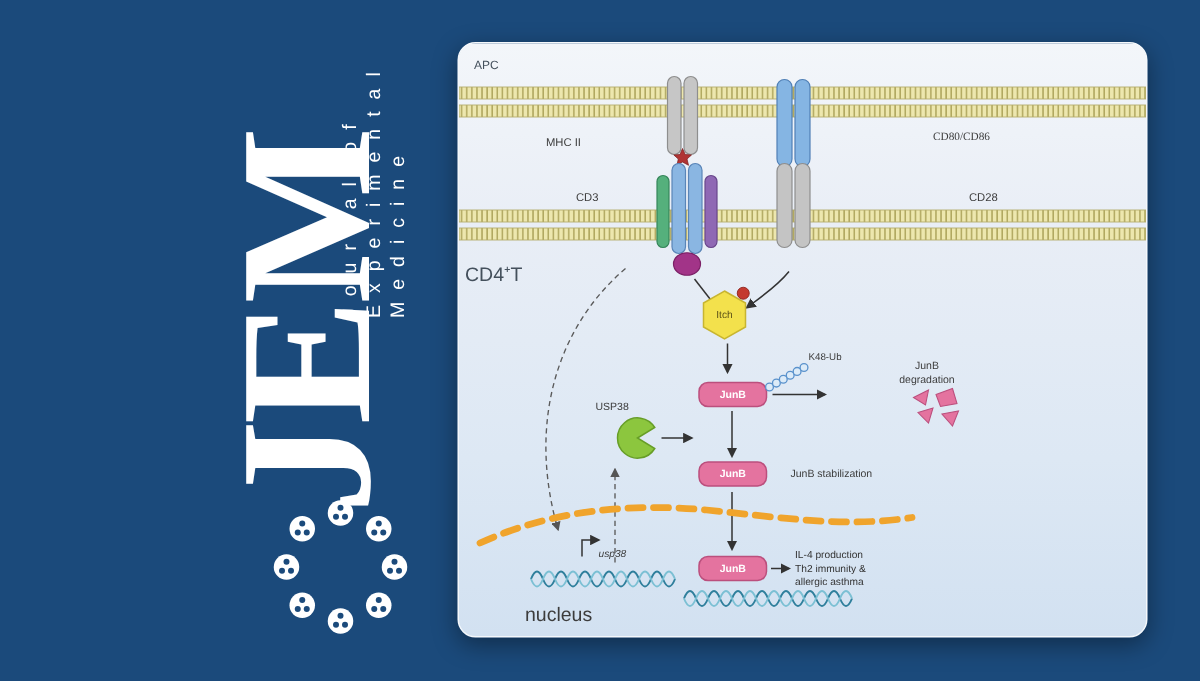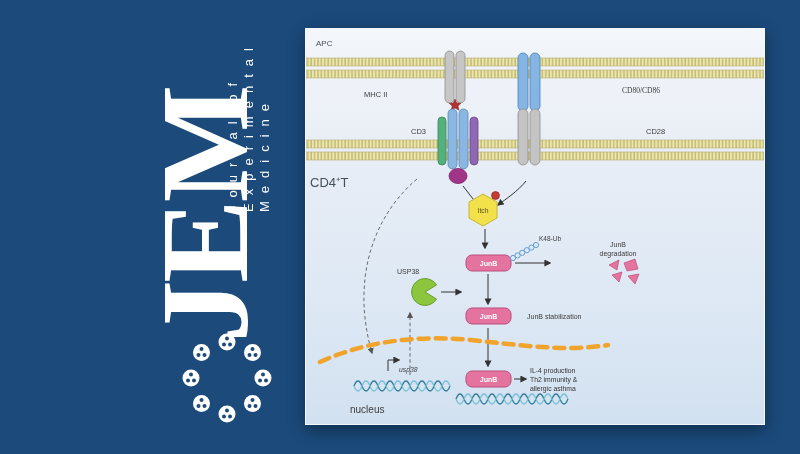--- a/index.html
+++ b/index.html
@@ -22,46 +22,46 @@
     color:#ffffff; font-size:13px; line-height:16px; letter-spacing:8px;
     white-space:nowrap;
   }
   .journal-name span { display:block; }
   .motif-svg { position:absolute; left:170px; top:321px; }
 
   
   .panel {
     position:absolute; left:305px; top:28px; width:460px; height:397px;
     background:linear-gradient(180deg,#f3f6fa 0%,#e9eef6 30%,#dde8f4 70%,#d2e1f1 100%);
-    border-radius:0; border:1px solid #f5f8fb;
+    border-radius:12px; border:1px solid #f5f8fb;
     box-shadow:0 5px 16px rgba(0,0,0,.38);
     overflow:hidden;
   }
   .fig-svg { position:absolute; left:0; top:0; }
 
   .lbl { position:absolute; color:#3c3c3c; font-size:7.5px; line-height:9px; }
   .lbl-apc      { left:10px;  top:10px;  font-size:8px; color:#44505c; }
   .lbl-mhc2     { left:58px;  top:61px;  width:66px; text-align:left; }
-  .lbl-cd3      { left:78px;  top:98px;  width:42px; text-align:right; }
+  .lbl-cd3      { left:78px;  top:98px;  width:42px; }
   .lbl-cd80     { left:316px; top:57px;font-family:Liberation Serif, serif; }
   .lbl-cd28     { left:340px; top:98px; }
   .lbl-cd4t     { left:4px;  top:136px; font-size:13px; color:#44505c;margin-top:13px; }
   .lbl-itch     { left:163px; top:177px; width:28px; text-align:center; font-size:6.8px; color:#5c5116; }
   .lbl-k48      { left:233px; top:205px; font-size:6.5px; }
   .junb-lbl     { left:160px; width:45px; text-align:center; font-size:7px; font-weight:bold; color:#ffffff; }
   .lbl-junb1    { top:230px; }
   .lbl-junb2    { top:283px; }
   .lbl-junb3    { top:346px; }
   .lbl-degr     { left:287px; top:211px; width:50px; text-align:center; font-size:7px; }
   .lbl-usp38p   { left:91px;  top:238px; font-size:7px; }
   .lbl-stab     { left:221px; top:283px; font-size:7px; }
   .outcome      { left:224px; top:337px; font-size:6.8px; line-height:9px; color:#333; }
   .outcome span { display:block; }
   .lbl-gene     { left:93px;  top:336px; font-size:6.8px; font-style:italic; }
-  .lbl-nucleus  { left:25px;  top:376px; font-size:10px;padding-left:19px; }
+  .lbl-nucleus  { left:25px;  top:376px; font-size:13px;padding-left:19px; }
 </style>
 </head>
 <body>
 
 <div class="cover">
 
   <div class="jem-logo">JEM</div>
 
   <div class="journal-name">
     <span>Journal of</span>

